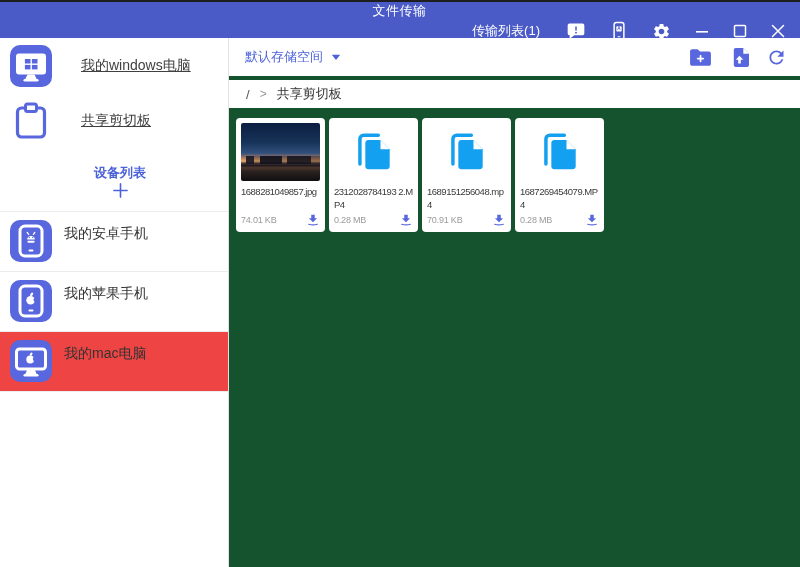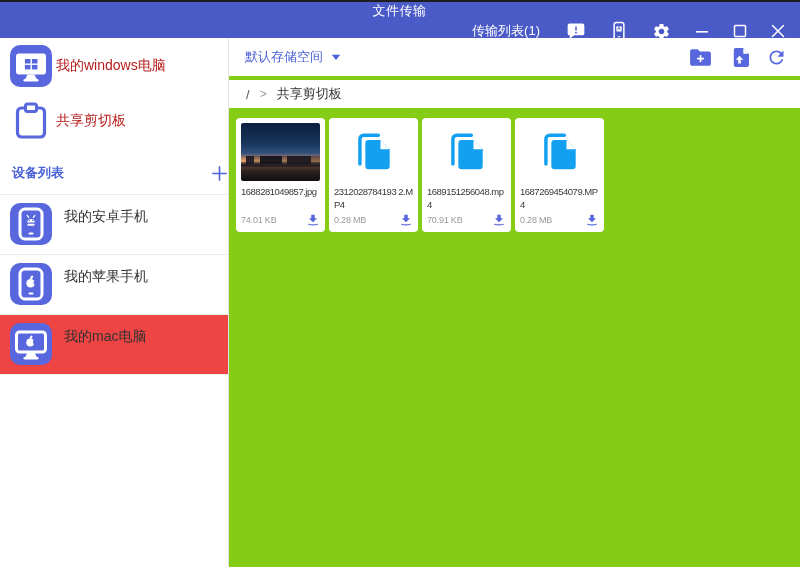--- a/index.html
+++ b/index.html
@@ -13,35 +13,35 @@
     padding:0 15px 0 14px; color:#fff;flex-direction:column; }
   .tb-title { font-size:13px; letter-spacing:.5px; }
   .tb-right { margin-left:auto; display:flex; align-items:center; gap:24px; }
   .tb-label { font-size:13px; margin-right:2px; }
   .tb-icon { display:flex; align-items:center; justify-content:center; cursor:default; }
 
   
   .sidebar { position:absolute; left:0; top:38px; bottom:0; width:229px;
     background:#fff; border-right:1px solid #e2e2e2; }
   .side-item { display:flex; align-items:center; height:55px; padding:0 10px; }
-  .side-item .lbl { margin-left:4px; font-size:14px; color:#b91c1c; }
+  .side-item .lbl { margin-left:29px; font-size:14px; color:#404040;text-decoration:underline; }
   .iconbox { width:42px; height:42px; border-radius:10px; background:#5867dd;
     flex:none; display:flex; align-items:center; justify-content:center; }
   .iconplain { width:42px; height:42px; flex:none; display:flex; align-items:center; justify-content:center; }
   .devhead { display:flex; align-items:center; justify-content:space-between;
-    padding:16px 0 12px 12px; }
+    padding:16px 0 12px 12px;flex-direction:column; }
   .devhead .t { color:#4c63d8; font-size:13px; font-weight:bold; }
   .devrow { display:flex; align-items:flex-start; height:60px; padding:8px 10px;
     border-top:1px solid #ececec; }
   .devrow .lbl { margin-left:12px; margin-top:5px; font-size:14px; color:#333; }
   .devrow.selected { background:#ef4444; }
   .devlist-end { border-top:1px solid #ececec; height:1px; }
 
   
-  .main { position:absolute; left:229px; top:38px; right:0; bottom:0; background:#84cc16; }
+  .main { position:absolute; left:229px; top:38px; right:0; bottom:0; background:#14532d; }
   .toolbar { height:38px; background:#fff; display:flex; align-items:center; padding:0 13px 0 16px; }
   .storage { display:flex; align-items:center; gap:8px; color:#4c63d8; font-size:13px; cursor:pointer; }
   .tools { margin-left:auto; display:flex; align-items:center; gap:17px; }
   .tool { display:flex; align-items:center; justify-content:center; cursor:pointer; }
   .breadcrumb { margin-top:4px; height:28px; background:#fff; display:flex;
     align-items:center; padding:0 17px; gap:10px; font-size:13px; }
   .bc-root { color:#555; }
   .bc-sep { color:#999; font-size:12px; }
   .bc-cur { color:#333; }
 

